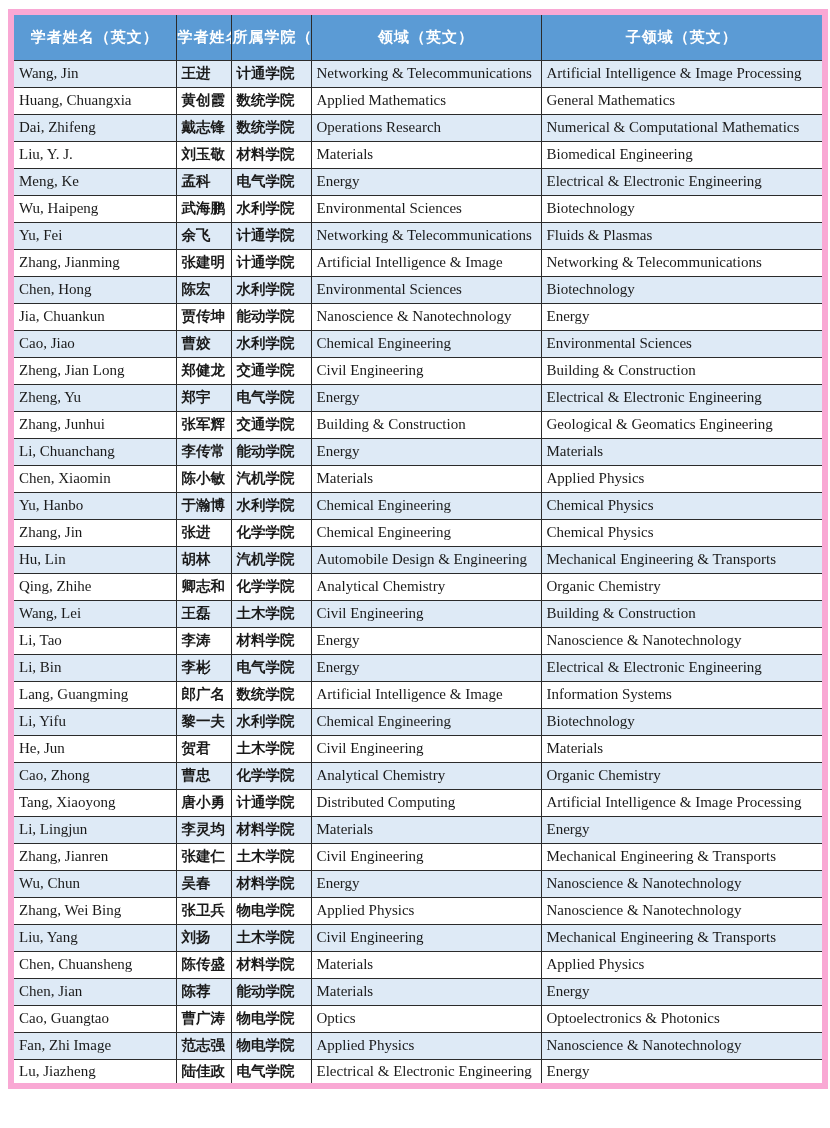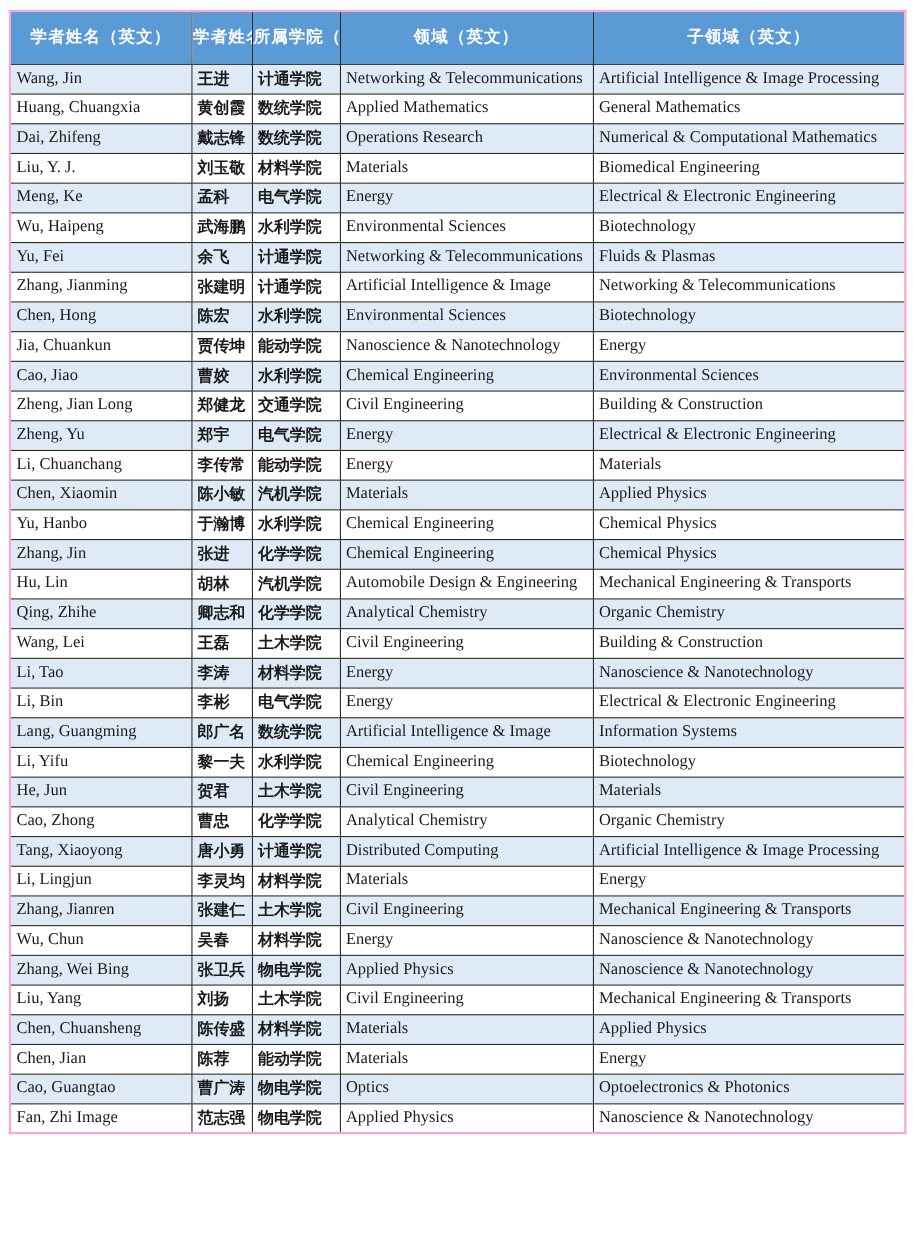--- a/index.html
+++ b/index.html
@@ -11,21 +11,21 @@
     width: 830px;
     height: 1128px;
     box-sizing: border-box;
     padding: 9px 8px;
     font-family: "Liberation Serif", "DejaVu Serif", serif;
   }
   table.scholar-table {
     border-collapse: collapse;
     table-layout: fixed;
     width: 814px;
-    border: 2px solid #f9a8d4;
+    border: 6px solid #f9a8d4;
   }
   table.scholar-table th,
   table.scholar-table td {
     border: 1px solid #2b2b2b;
     overflow: hidden;
     white-space: nowrap;
     box-sizing: border-box;
   }
   thead th {
     background: #5b9bd5;
@@ -161,20 +161,27 @@
         <td>Building &amp; Construction</td>
       </tr>
       <tr>
         <td>Zheng, Yu</td>
         <td class="cn">郑宇</td>
         <td class="cn">电气学院</td>
         <td>Energy</td>
         <td>Electrical &amp; Electronic Engineering</td>
       </tr>
       <tr>
+        <td>Zhang, Junhui</td>
+        <td class="cn">张军辉</td>
+        <td class="cn">交通学院</td>
+        <td>Building &amp; Construction</td>
+        <td>Geological &amp; Geomatics Engineering</td>
+      </tr>
+      <tr>
         <td>Li, Chuanchang</td>
         <td class="cn">李传常</td>
         <td class="cn">能动学院</td>
         <td>Energy</td>
         <td>Materials</td>
       </tr>
       <tr>
         <td>Chen, Xiaomin</td>
         <td class="cn">陈小敏</td>
         <td class="cn">汽机学院</td>
@@ -321,14 +328,21 @@
         <td>Optics</td>
         <td>Optoelectronics &amp; Photonics</td>
       </tr>
       <tr>
         <td>Fan, Zhi Image</td>
         <td class="cn">范志强</td>
         <td class="cn">物电学院</td>
         <td>Applied Physics</td>
         <td>Nanoscience &amp; Nanotechnology</td>
       </tr>
+      <tr>
+        <td>Lu, Jiazheng</td>
+        <td class="cn">陆佳政</td>
+        <td class="cn">电气学院</td>
+        <td>Electrical &amp; Electronic Engineering</td>
+        <td>Energy</td>
+      </tr>
     </tbody>
 </table>
 
 </body></html>

